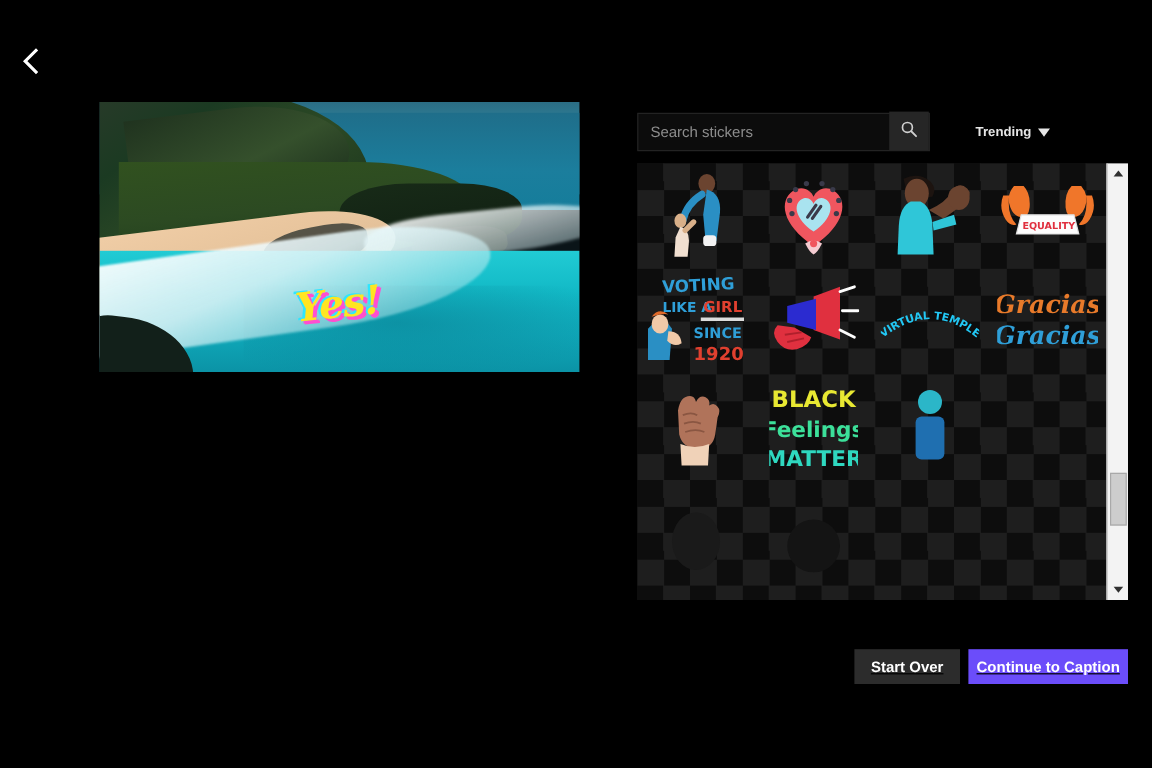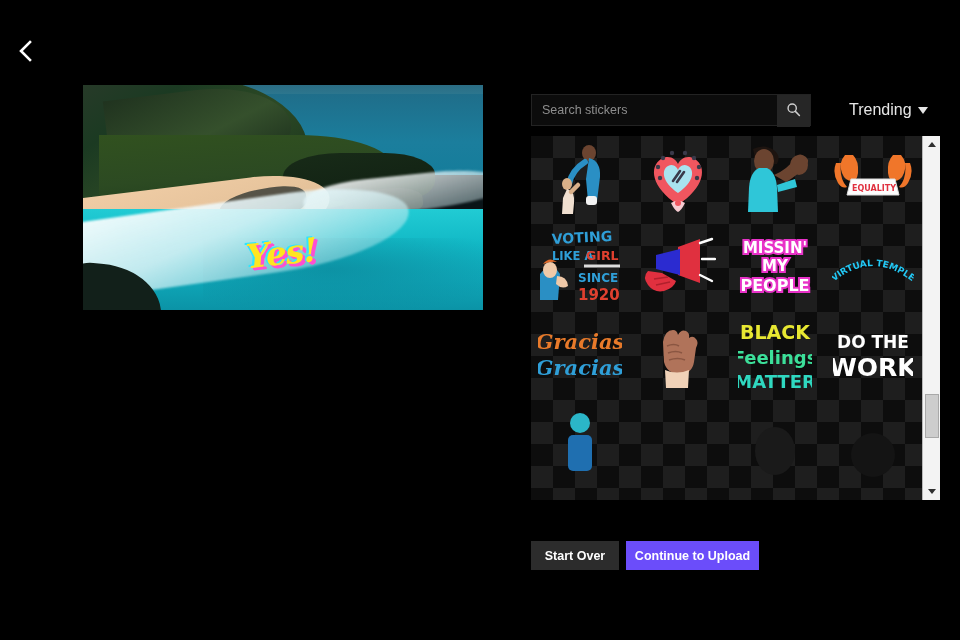--- a/index.html
+++ b/index.html
@@ -128,40 +128,40 @@
     cursor: pointer; user-select: none;
   }
   .tab.active { background: #22c8f5; color: #ffffff; }
 
   
   #search-row {
     display: flex; align-items: center; gap: 0;
     height: 36px; margin-top: 7px;
   }
   #search-wrap {
-    display: flex; align-items: flex-start;
-    width: 280px; height: 32px;
+    display: flex; align-items: flex-end;
+    width: 244px; height: 32px;
     background: #0c0c0c; border: 1px solid #232323;
   }
   #search-input {
     flex: 1; height: 100%; background: transparent; border: none; outline: none;
     color: #cfcfcf; font-size: 12.5px; padding: 0 10px;
     font-family: "Liberation Sans", sans-serif;
   }
   #search-input::placeholder { color: #8d8d8d; }
   #search-btn {
     width: 33px; height: 32px; background: #262626;
     display: flex; align-items: center; justify-content: center; cursor: pointer;
     border: none;
   }
   #sort-dd {
     display: flex; align-items: center; gap: 6px;
     margin-left: 38px; cursor: pointer; user-select: none;
   }
-  #sort-label { color: #e6e6e6; font-size: 16px; font-weight: normal; }
+  #sort-label { color: #e6e6e6; font-size: 11px; font-weight: bold; }
   .caret { width: 0; height: 0; border-left: 5px solid transparent;
            border-right: 5px solid transparent; border-top: 7px solid #e6e6e6; }
 
   
   #grid-wrap {
     position: relative; margin-top: 8px;
     width: 409px; height: 364px;
     overflow: hidden;
     background:
       repeating-conic-gradient(#1e1e1e 0% 25%, #0d0d0d 0% 50%) 0 0 / 44px 44px;
@@ -191,21 +191,21 @@
   .sb-tri-down { width:0;height:0;border-left:4px solid transparent;border-right:4px solid transparent;border-top:5px solid #303030; }
   #sb-thumb {
     position: absolute; left: 2px; top: 258px; width: 14px; height: 44px;
     background: #cdcdcd; border: 1px solid #a9a9a9; cursor: pointer;
   }
 
   
   #actions {
     position: absolute; left: 531px; top: 541px;
     width: 409px; height: 29px;
-    display: flex; justify-content: flex-start; gap: 7px;
+    display: flex; justify-content: flex-end; gap: 7px; text-decoration: underline;
   }
   .act-btn {
     display: flex; align-items: center; justify-content: center;
     font-size: 12.5px; font-weight: bold; color: #ffffff;
     cursor: pointer; user-select: none; border: none;
     font-family: "Liberation Sans", sans-serif;
   }
   #start-over { width: 88px; background: #2c2c2c; }
   #continue-upload { width: 133px; background: #6b4dfa; }
 
@@ -356,29 +356,20 @@
             <path d="M8 34 q-6 6 0 14 q6 8 16 6 q10 -3 12 -10 l-14 -8 z" fill="#e0303f"></path>
             <g stroke="#b0202c" stroke-width="1.6">
               <line x1="14" y1="42" x2="28" y2="40"></line>
                 <line x1="16" y1="48" x2="30" y2="45"></line>
             </g>
           </svg>
         </div>
 
 
 
-        <div class="cell">
-          <svg class="sq" width="76" height="66" viewBox="0 0 76 66" aria-hidden="true">
-            <g font-family="DejaVu Sans, sans-serif" font-weight="bold" text-anchor="middle">
-              <text x="38" y="18" font-size="15" fill="#ffffff" stroke="#e832c8" stroke-width="4" paint-order="stroke">MISSIN'</text>
-              <text x="38" y="36" font-size="15" fill="#ffffff" stroke="#e832c8" stroke-width="4" paint-order="stroke">MY</text>
-              <text x="38" y="56" font-size="16" fill="#ffffff" stroke="#e832c8" stroke-width="4" paint-order="stroke">PEOPLE</text>
-            </g>
-          </svg>
-        </div>
 
         <div class="cell">
           <svg class="sq" width="82" height="40" viewBox="0 0 82 40" aria-hidden="true">
             <path id="arcpath" d="M4 32 Q41 4 78 32" fill="none"></path>
             <text font-family="DejaVu Sans, sans-serif" font-size="9" font-weight="bold" fill="#22c8f5">
               <textPath href="#arcpath" startOffset="50%" text-anchor="middle">◊VIRTUAL TEMPLE◊</textPath>
             </text>
           </svg>
         </div>
 
@@ -403,26 +394,20 @@
         </div>
 
         <div class="cell">
           <svg class="sq" width="74" height="74" viewBox="0 0 74 74" aria-hidden="true">
             <text x="37" y="20" font-family="DejaVu Sans, sans-serif" font-size="19" font-weight="bold" fill="#e8e832" text-anchor="middle">BLACK</text>
             <text x="37" y="45" font-family="DejaVu Sans, sans-serif" font-size="18" font-weight="bold" fill="#3ce09a" text-anchor="middle">Feelings</text>
             <text x="37" y="69" font-family="DejaVu Sans, sans-serif" font-size="18" font-weight="bold" fill="#2fd8c0" text-anchor="middle">MATTER</text>
           </svg>
         </div>
 
-        <div class="cell">
-          <svg class="sq" width="80" height="56" viewBox="0 0 80 56" aria-hidden="true">
-            <text x="40" y="20" font-family="DejaVu Sans, sans-serif" font-size="17" font-weight="bold" fill="#ffffff" text-anchor="middle">DO THE</text>
-            <text x="40" y="48" font-family="DejaVu Sans, sans-serif" font-size="25" font-weight="bold" fill="#ffffff" text-anchor="middle">WORK</text>
-          </svg>
-        </div>
 
 
         <div class="cell">
           <svg class="sq" width="60" height="70" viewBox="0 0 60 70" aria-hidden="true">
             <circle cx="30" cy="14" r="10" fill="#2bb6c8"></circle>
             <rect x="18" y="26" width="24" height="36" rx="5" fill="#1f6fb0"></rect>
           </svg>
         </div>
 
         <div class="cell">
@@ -450,16 +435,16 @@
         <div id="sb-thumb"></div>
         <div class="sb-arrow down">
           <span class="sb-tri-down"></span>
         </div>
       </div>
     </div>
   </div>
 
   <div id="actions">
     <button id="start-over" class="act-btn">Start Over</button>
-    <button id="continue-upload" class="act-btn">Continue to Upload</button>
+    <button id="continue-upload" class="act-btn">Continue to Caption</button>
   </div>
 
 </div>
 
 </body></html>

